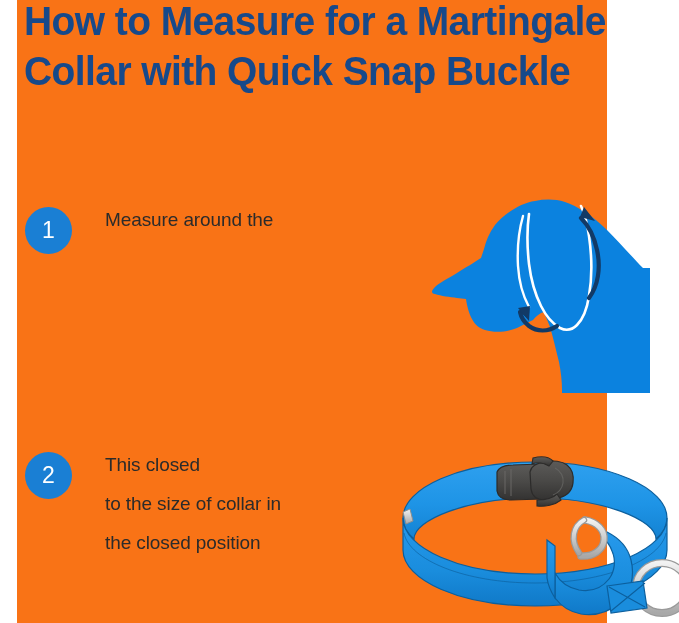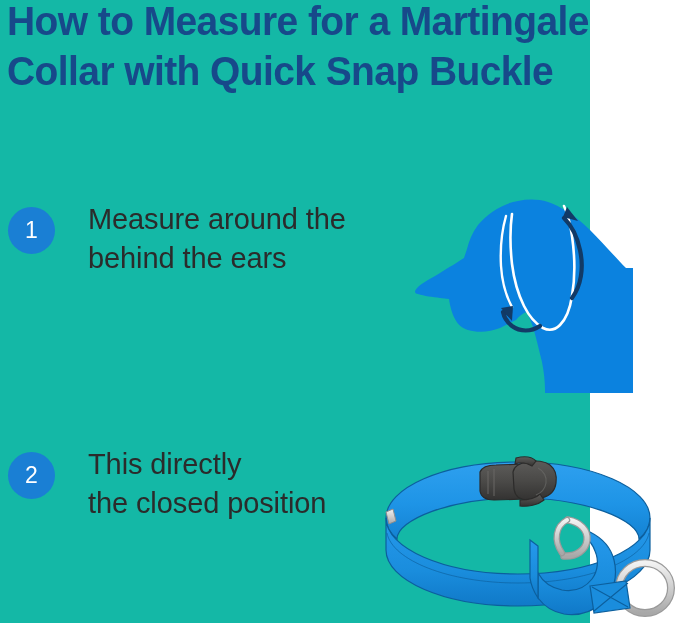--- a/index.html
+++ b/index.html
@@ -11,24 +11,24 @@
     width: 679px;
     height: 623px;
     position: relative;
     overflow: hidden;
     font-family: "Liberation Sans", sans-serif;
     -webkit-font-smoothing: antialiased;
   }
 
   #page {
     position: absolute;
-    left: 0; top: 0;
+    left: 17px; top: 0;
     width: 590px;
     height: 623px;
-    background: #14b8a6;
+    background: #f97316;
   }
 
   
   .title-block {
     position: absolute;
     left: 7px;
     top: -4px;
     width: 672px;
   }
   .title-line {
@@ -70,21 +70,21 @@
   }
   .badge span { display: block; margin-top: -1px; }
 
   .step-text {
     position: absolute;
     left: 88px;
     top: 0px;
     width: 320px;
     color: #2b2b2b;
     font-family: "Liberation Sans", sans-serif;
-    font-size: 29px;
+    font-size: 19px;
     line-height: 39px;
     font-weight: normal;
     letter-spacing: -0.1px;
   }
   .step-text .ln { display: block; white-space: nowrap; }
 
   
   .illus {
     position: absolute;
   }
@@ -111,21 +111,20 @@
     <span class="title-line">How to Measure for a Martingale</span>
     <span class="title-line">Collar with Quick Snap Buckle</span>
   </div>
 
   <div class="step step-1">
     <div class="badge">
       <span>1</span>
     </div>
     <div class="step-text">
       <span class="ln">Measure around the</span>
-      <span class="ln">behind the ears</span>
     </div>
   </div>
 
   <div class="illus illus-dog">
     <svg viewBox="0 0 279 220" xmlns="http://www.w3.org/2000/svg">
 
       <path fill="#0b82df" d="M 118 21
            C 104 23, 88 33, 78 45
            C 72 53, 69 61, 67 69
            L 64 78
@@ -179,21 +178,22 @@
         <path fill="#123a66" d="M 101 128 L 112 141 L 113 126 Z"></path>
       </g>
     </svg>
   </div>
 
   <div class="step step-2">
     <div class="badge">
       <span>2</span>
     </div>
     <div class="step-text">
-      <span class="ln">This directly</span>
+      <span class="ln">This closed</span>
+      <span class="ln">to the size of collar in</span>
       <span class="ln">the closed position</span>
     </div>
   </div>
 
   <div class="illus illus-collar">
     <svg viewBox="0 0 311 183" xmlns="http://www.w3.org/2000/svg">
       <defs>
         <linearGradient id="webTop" x1="0" y1="0" x2="0" y2="1">
           <stop offset="0%" stop-color="#2ea0ef"></stop>
           <stop offset="55%" stop-color="#1e94e6"></stop>

